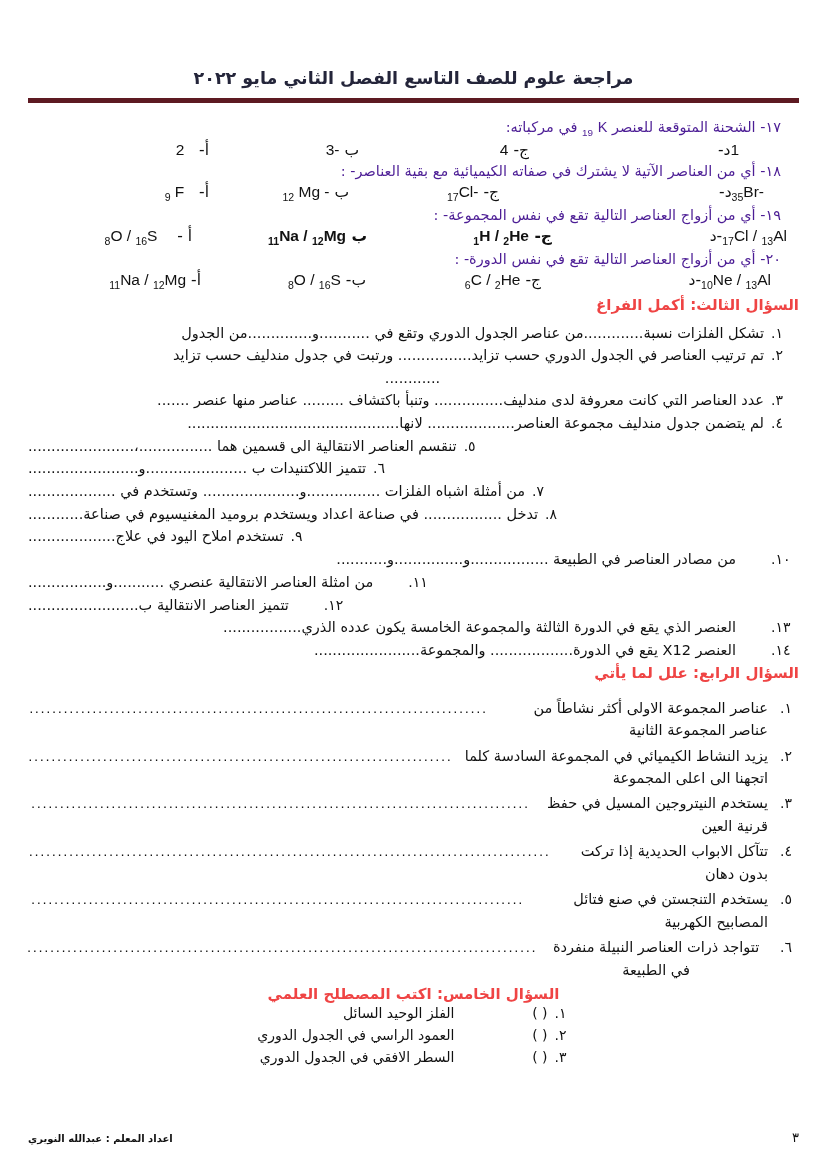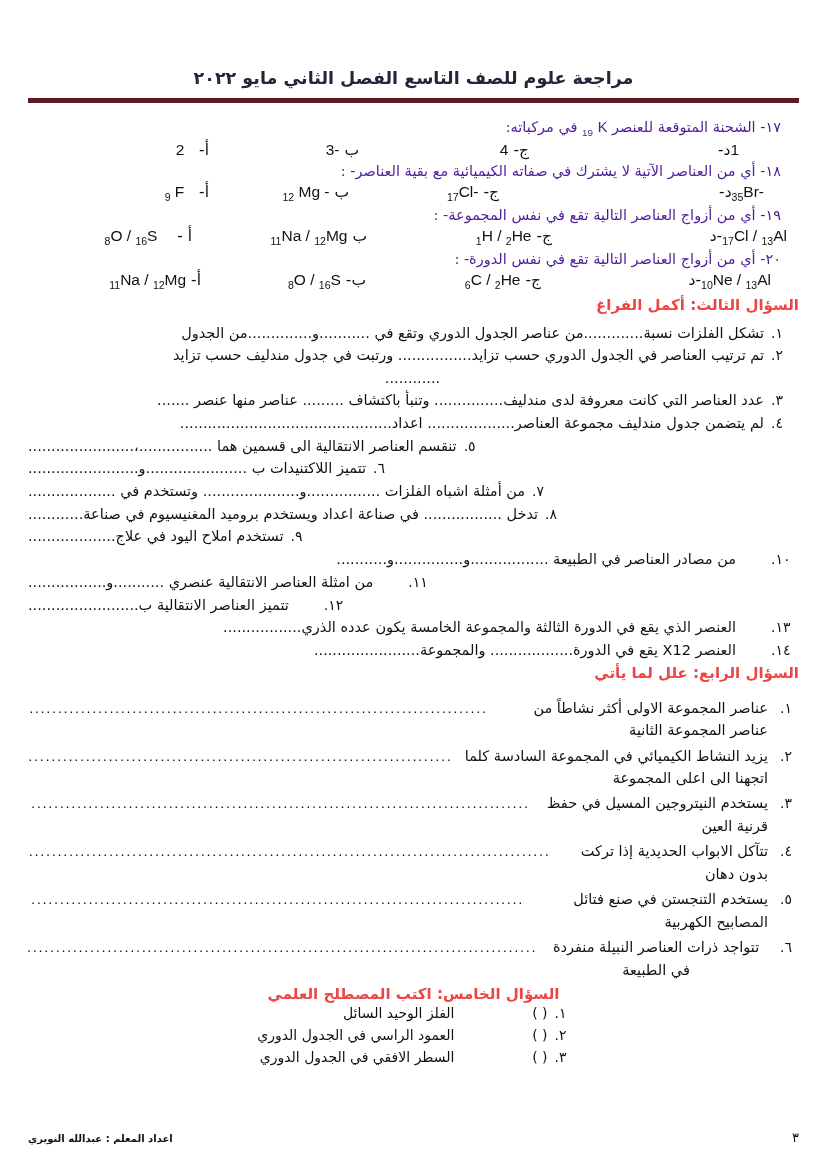--- a/index.html
+++ b/index.html
@@ -260,24 +260,24 @@
 
   <div style="margin-top:2px;">
     <div class="q-line stem">
       <span>١٩-</span>
       <span>أي من أزواج العناصر التالية تقع في نفس المجموعة- :</span>
     </div>
     <div class="choices" style="padding-right:12px;">
       <span class="opt" style="width:235px;">
         <span class="lat"><sub class="idx">17</sub>Cl / <sub class="idx">13</sub>Al</span><span>-د</span>
       </span>
-      <span class="opt" style="width:185px;">
+      <span class="opt" style="width:185px;font-weight:bold;">
         <span>ج-</span> <span class="lat"><sub class="idx">1</sub>H / <sub class="idx">2</sub>He</span>
       </span>
-      <span class="opt" style="width:175px;">
+      <span class="opt" style="width:175px;font-weight:bold;">
         <span>ب</span> <span class="lat"><sub class="idx">11</sub>Na / <sub class="idx">12</sub>Mg</span>
       </span>
       <span class="opt" style="width:150px;">
         <span>أ -</span>&nbsp;&nbsp;&nbsp; <span class="lat"><sub class="idx">8</sub>O / <sub class="idx">16</sub>S</span>
       </span>
     </div>
   </div>
 
   <div style="margin-top:2px;">
     <div class="q-line stem">
@@ -315,21 +315,21 @@
     </li>
     <li style="justify-content:center;">
       <span class="li-body" style="text-align:center;">............</span>
     </li>
     <li class="wide">
       <span class="li-num">٣.</span>
       <span class="li-body">عدد العناصر التي كانت معروفة لدى مندليف............... وتنبأ باكتشاف ......... عناصر منها عنصر .......</span>
     </li>
     <li class="wide">
       <span class="li-num">٤.</span>
-      <span class="li-body">لم يتضمن جدول مندليف مجموعة العناصر................... اعداد..............................................</span>
+      <span class="li-body">لم يتضمن جدول مندليف مجموعة العناصر................... لانها..............................................</span>
     </li>
     <li>
       <span class="li-num">٥.</span>
       <span class="li-body">تنقسم العناصر الانتقالية الى قسمين هما ................،.......................</span>
     </li>
     <li>
       <span class="li-num">٦.</span>
       <span class="li-body">تتميز اللاكتنيدات ب ......................و........................</span>
     </li>
     <li>

